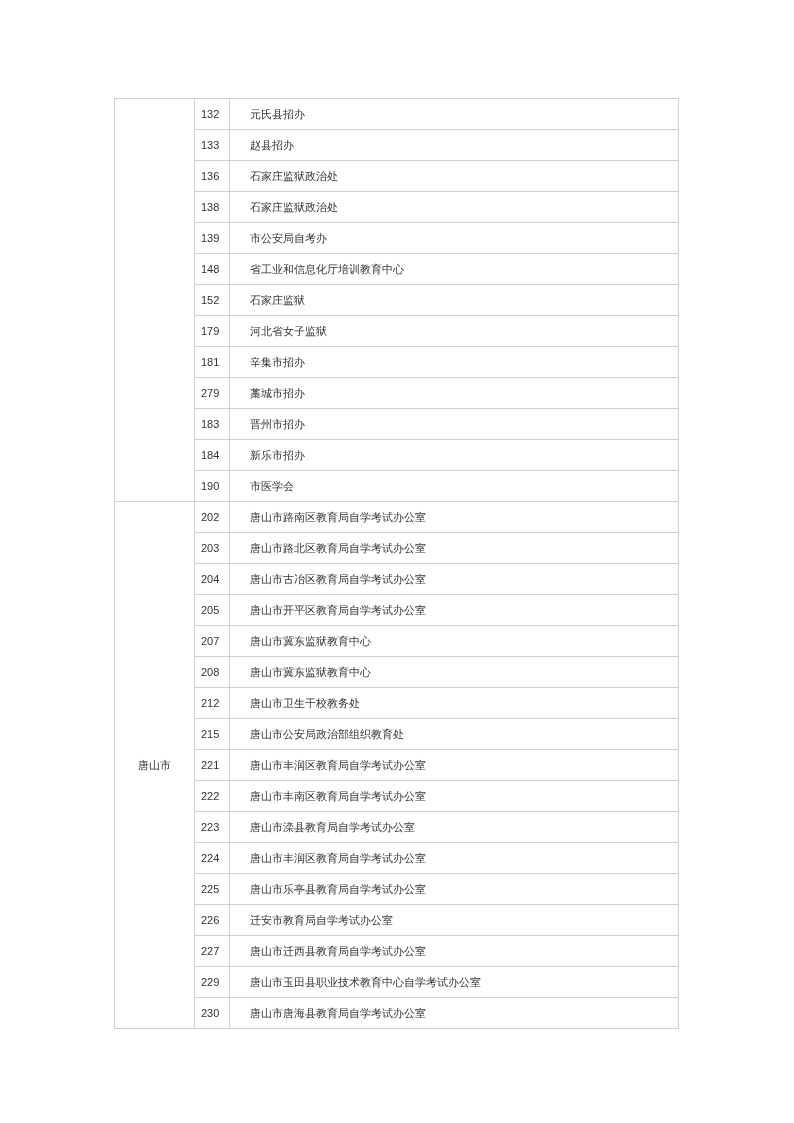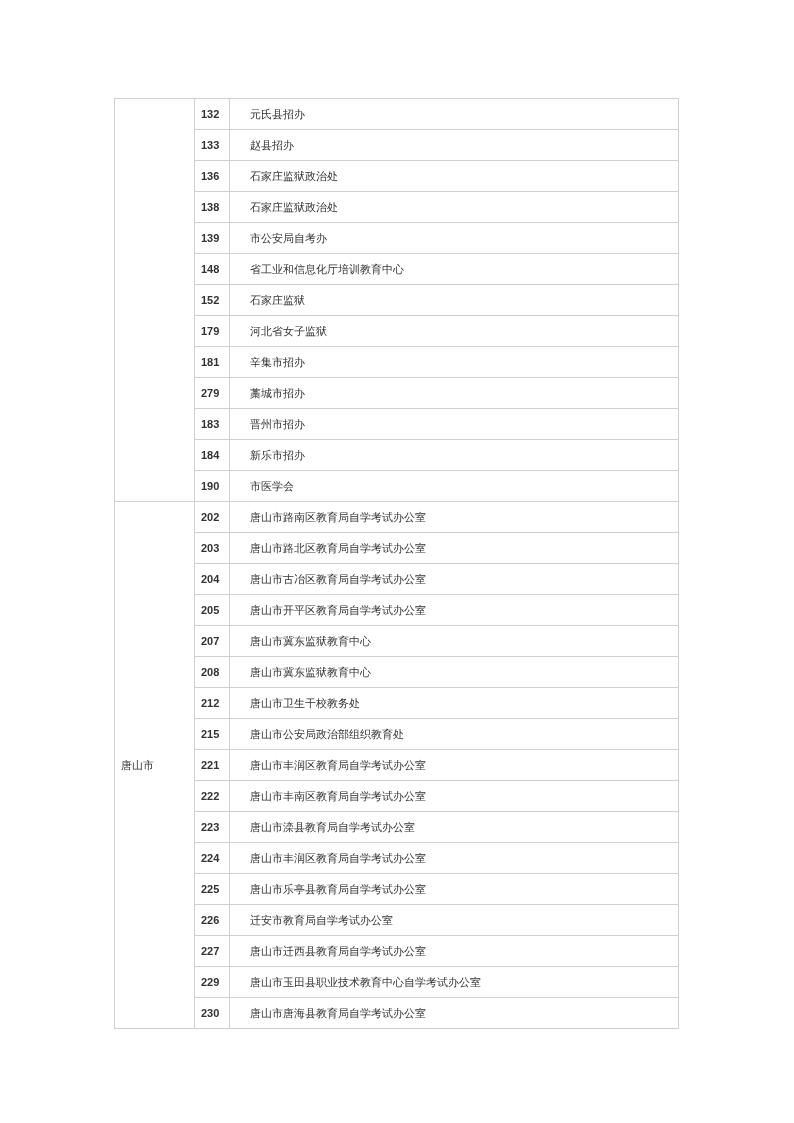--- a/index.html
+++ b/index.html
@@ -23,27 +23,26 @@
       border: 1px solid #d0d0d0;
       padding: 0 6px;
       font-size: 11px;
       color: #333333;
       vertical-align: middle;
       height: 30px;
       line-height: 30px;
     }
     td.region {
       width: 80px;
-      text-align: left;
+      text-align: center;
     }
     td.code {
       width: 35px;
       text-align: left;
       padding-left: 6px;
-      font-weight: bold;
     }
     td.name {
       text-align: left;
       padding-left: 20px;
     }
   </style>
 </head>
 <body>
 
 <table>

